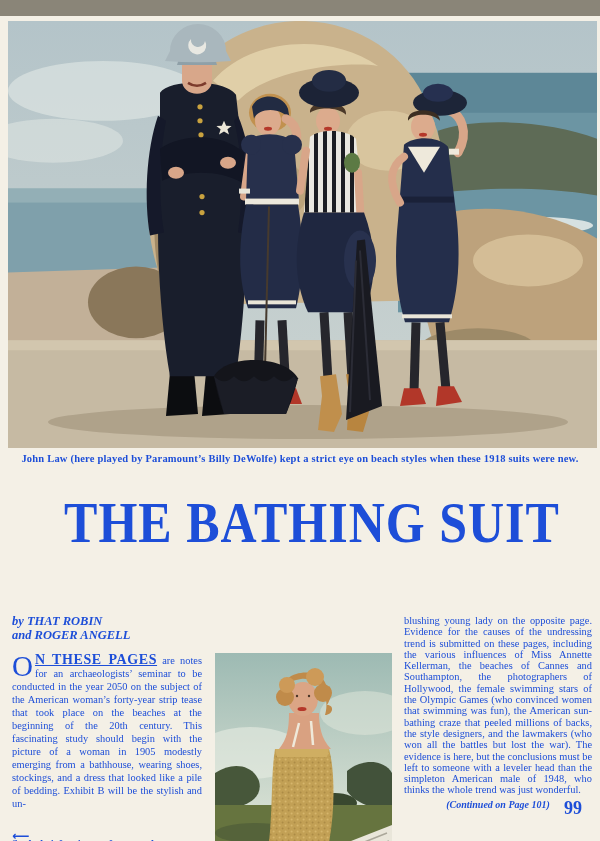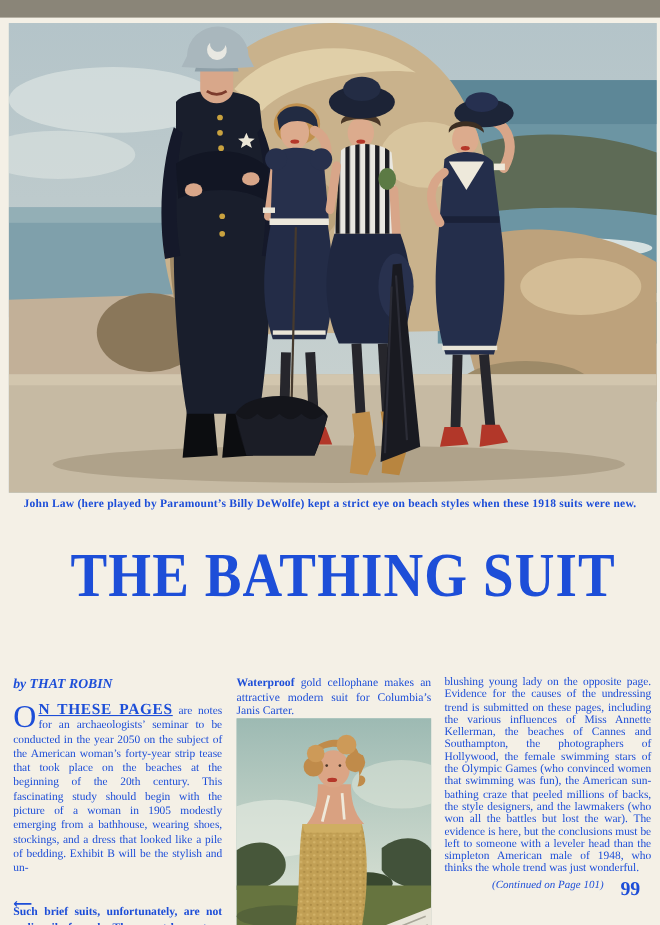--- a/index.html
+++ b/index.html
@@ -42,21 +42,21 @@
   }
   .leadcaps{font-size:14px;letter-spacing:.6px;font-weight:bold;text-decoration:underline;}
   .arrow-row{margin-top:16px;height:10px;}
   .arrow-glyph{font-family:"DejaVu Sans",sans-serif;font-size:12px;font-weight:bold;line-height:8px;}
   .side-caption{
     margin-top:1px;text-align:justify;font-size:10.6px;font-weight:bold;line-height:13.5px;
   }
   .mid-caption{text-align:justify;font-size:10.6px;line-height:12.5px;font-weight:bold;}
   .mid-photo{position:absolute;left:215px;top:637px;width:177px;height:204px;background:#a9c3bd;}
   .mid-photo svg{display:block;width:100%;height:100%;}
-  .continued{margin-top:3px;text-align:center;font-size:10px;font-weight:normal;font-style:italic;}
+  .continued{margin-top:3px;text-align:center;font-size:10px;font-weight:bold;font-style:italic;}
   .pageno{position:absolute;right:18px;top:782px;font-size:18px;font-weight:bold;}
 </style>
 </head>
 <body>
 
 <div class="page">
 
   <div class="main-photo">
     <svg viewBox="0 0 589 428" preserveAspectRatio="none">
       <defs>
@@ -189,31 +189,29 @@
       </g>
     </svg>
   </div>
 
   <div class="hero-caption">John Law (here played by Paramount’s Billy DeWolfe) kept a strict eye on beach styles when these 1918 suits were new.</div>
   <div class="title"><span>THE BATHING SUIT</span></div>
 
   <div class="col-left">
     <div class="byline">
       <div>by THAT ROBIN</div>
+      <div>and ROGER ANGELL</div>
     </div>
     <p class="bodytext"><span class="dropcap">O</span><span class="leadcaps">N THESE PAGES</span><span> are notes for an archaeologists’ seminar to be conducted in the year 2050 on the subject of the American woman’s forty-year strip tease that took place on the beaches at the beginning of the 20th century. This fascinating study should begin with the picture of a woman in 1905 modestly emerging from a bathhouse, wearing shoes, stockings, and a dress that looked like a pile of bedding. Exhibit B will be the stylish and un-</span></p>
     <div class="arrow-row">
       <span class="arrow-glyph">⟵</span>
     </div>
     <div class="side-caption">Such brief suits, unfortunately, are not ordinarily for sale. They must be custom built for custom-built girls like Sandra Spence.</div>
   </div>
 
-  <div class="col-mid">
-    <div class="mid-caption"><b>Waterproof</b><span style="font-weight:normal"> gold cellophane makes an attractive modern suit for Columbia’s Janis Carter.</span></div>
-  </div>
   <div class="mid-photo">
     <svg viewBox="0 0 177 204" preserveAspectRatio="none">
       <defs>
         <linearGradient id="sky2" x1="0" y1="0" x2="0" y2="1">
           <stop offset="0" stop-color="#9dbab3"></stop>
             <stop offset="1" stop-color="#d6dfd2"></stop>
         </linearGradient>
         <pattern id="goldtex" width="6" height="6" patternUnits="userSpaceOnUse">
           <rect width="6" height="6" fill="#c2a055"></rect>
           <circle cx="1.6" cy="1.6" r="1" fill="#9a7a38" opacity=".55"></circle>

